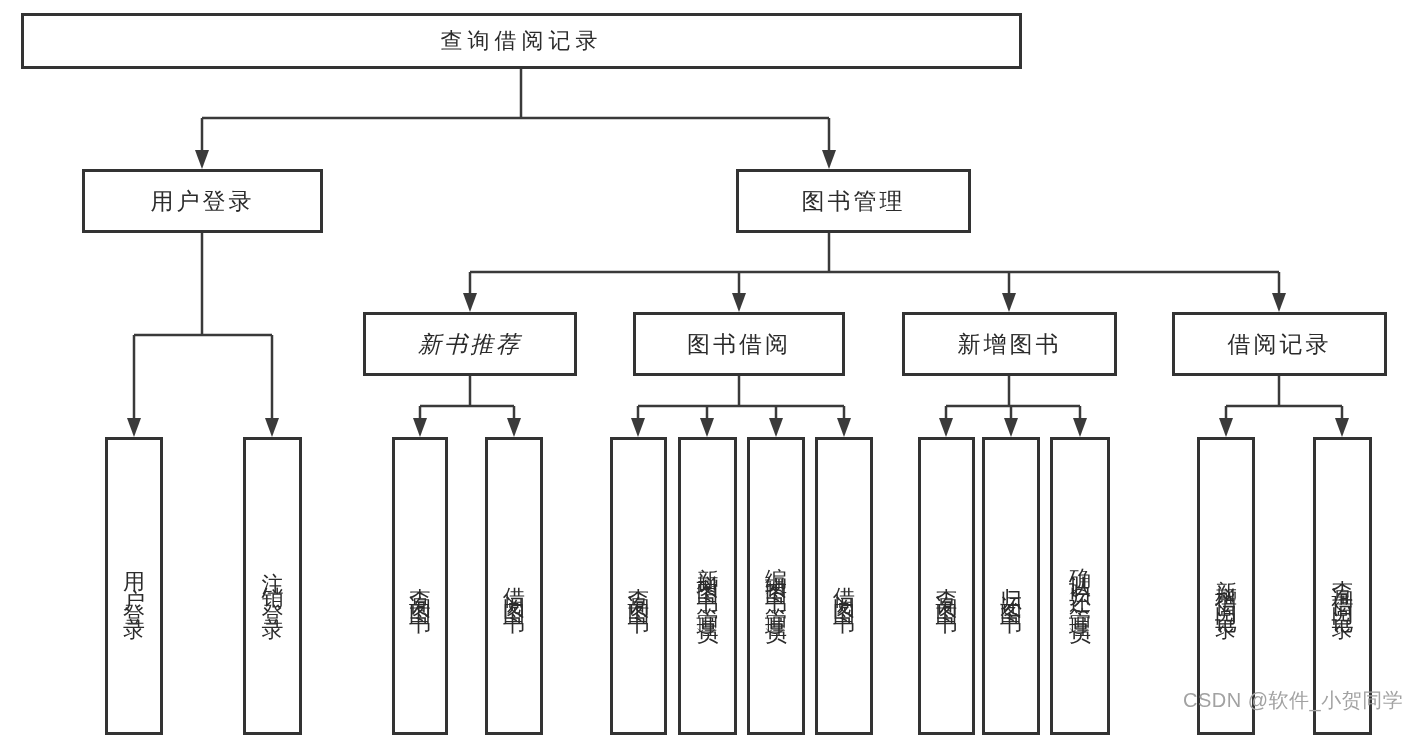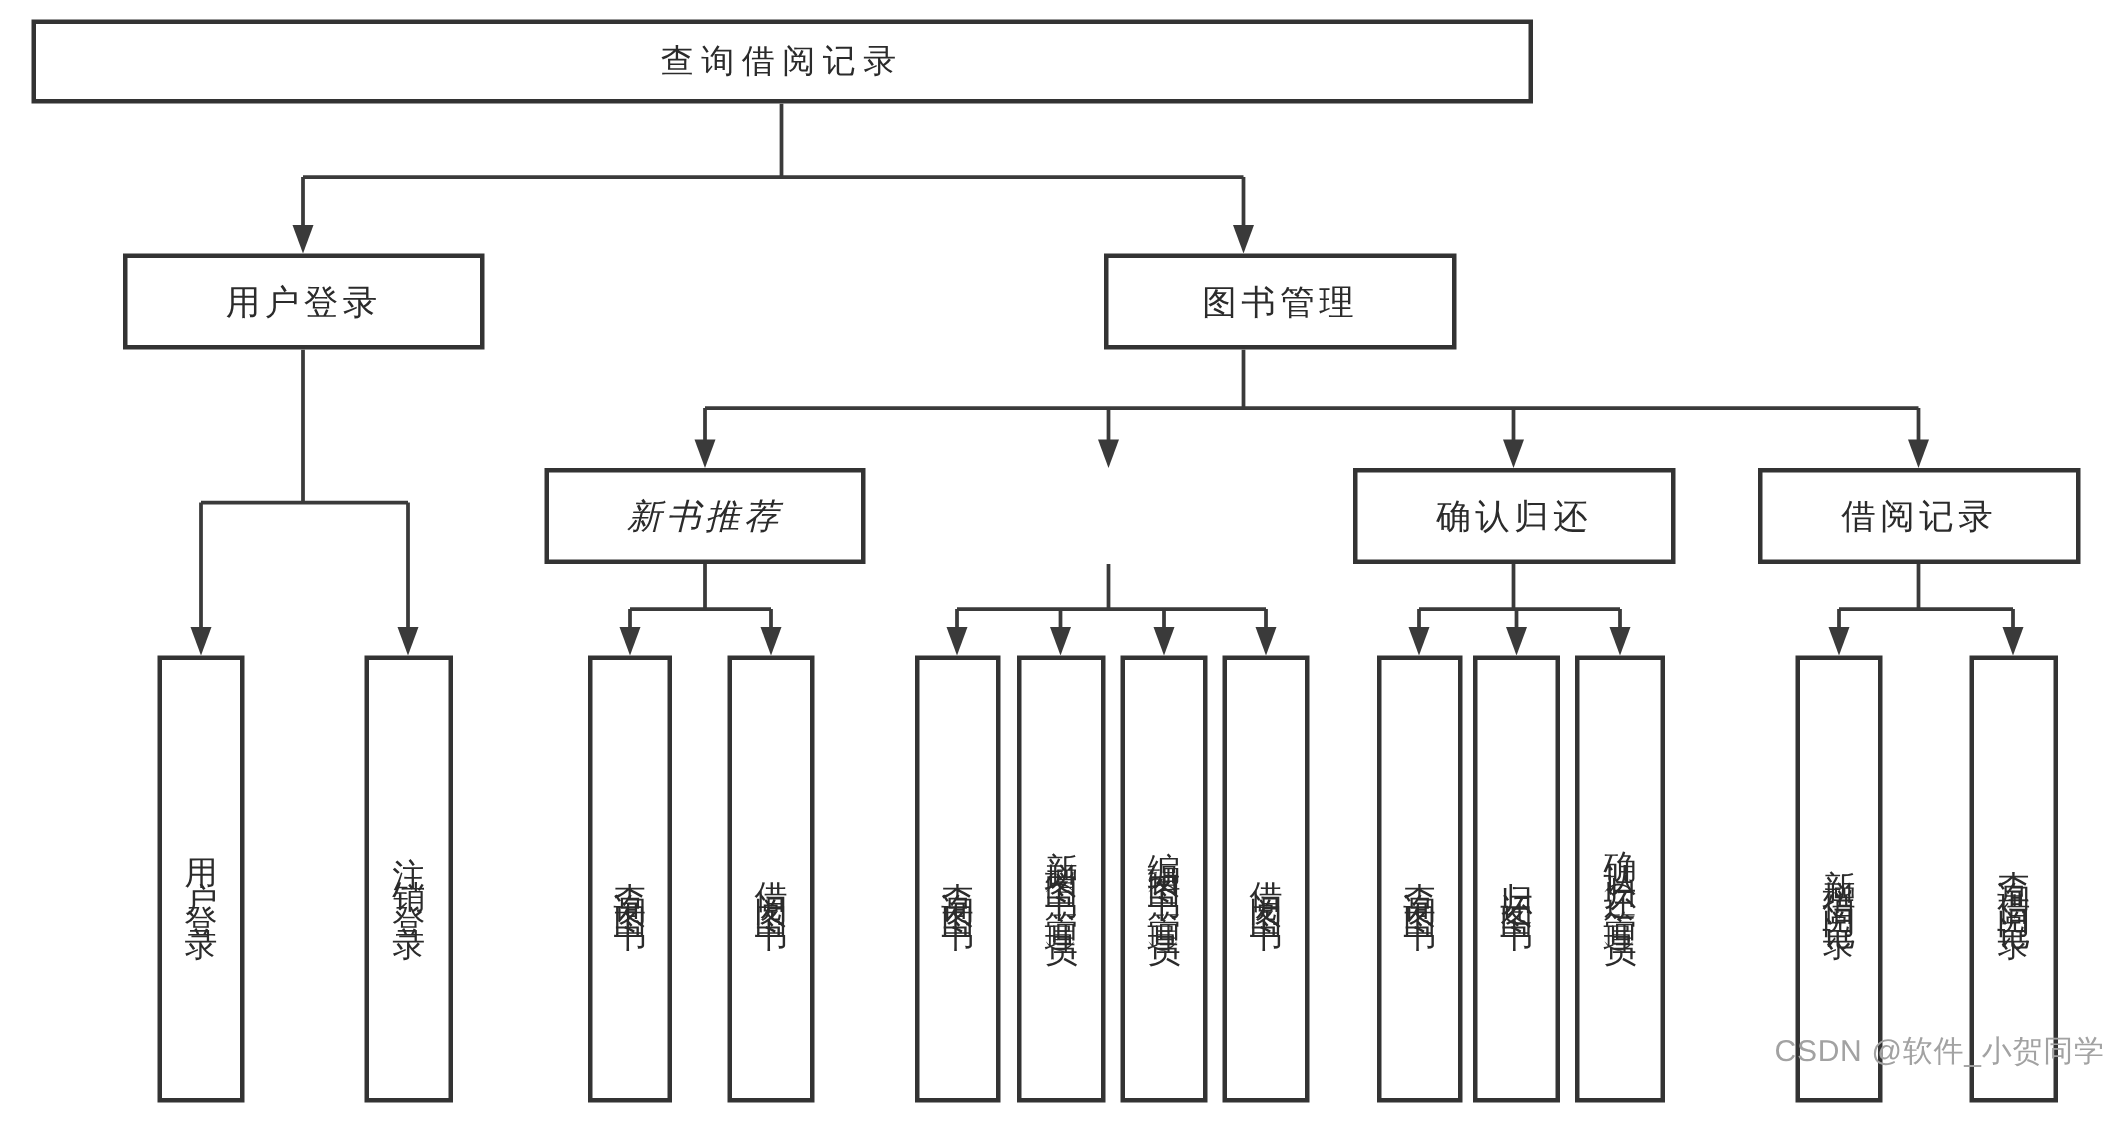--- a/index.html
+++ b/index.html
@@ -102,21 +102,22 @@
       <polygon points="1335,418 1349,418 1342,437"></polygon>
     </g>
   </svg>
 
   <div class="box title" style="left:21px;top:13px;width:1001px;height:56px;">查询借阅记录</div>
 
   <div class="box h" style="left:82px;top:169px;width:241px;height:64px;">用户登录</div>
   <div class="box h" style="left:712px;top:169px;width:235px;height:64px;margin-left:24px;">图书管理</div>
 
   <div class="box h" style="left:363px;top:312px;width:214px;height:64px;font-style:italic;">新书推荐</div>
-  <div class="box h" style="left:902px;top:312px;width:215px;height:64px;">确认归还</div>
+  <div class="box h" style="left:633px;top:312px;width:212px;height:64px;">图书借阅</div>
+  <div class="box h" style="left:902px;top:312px;width:215px;height:64px;">新增图书</div>
   <div class="box h" style="left:1172px;top:312px;width:215px;height:64px;">借阅记录</div>
 
   <div class="box leaf wide" style="left:105px;width:58px;">用户登录</div>
   <div class="box leaf wide" style="left:243px;width:59px;">注销登录</div>
 
   <div class="box leaf" style="left:392px;width:56px;">查询图书</div>
   <div class="box leaf" style="left:485px;width:58px;">借阅图书</div>
 
   <div class="box leaf" style="left:610px;width:57px;">查询图书</div>
   <div class="box leaf" style="left:678px;width:59px;">新增图书（管理员）</div>

